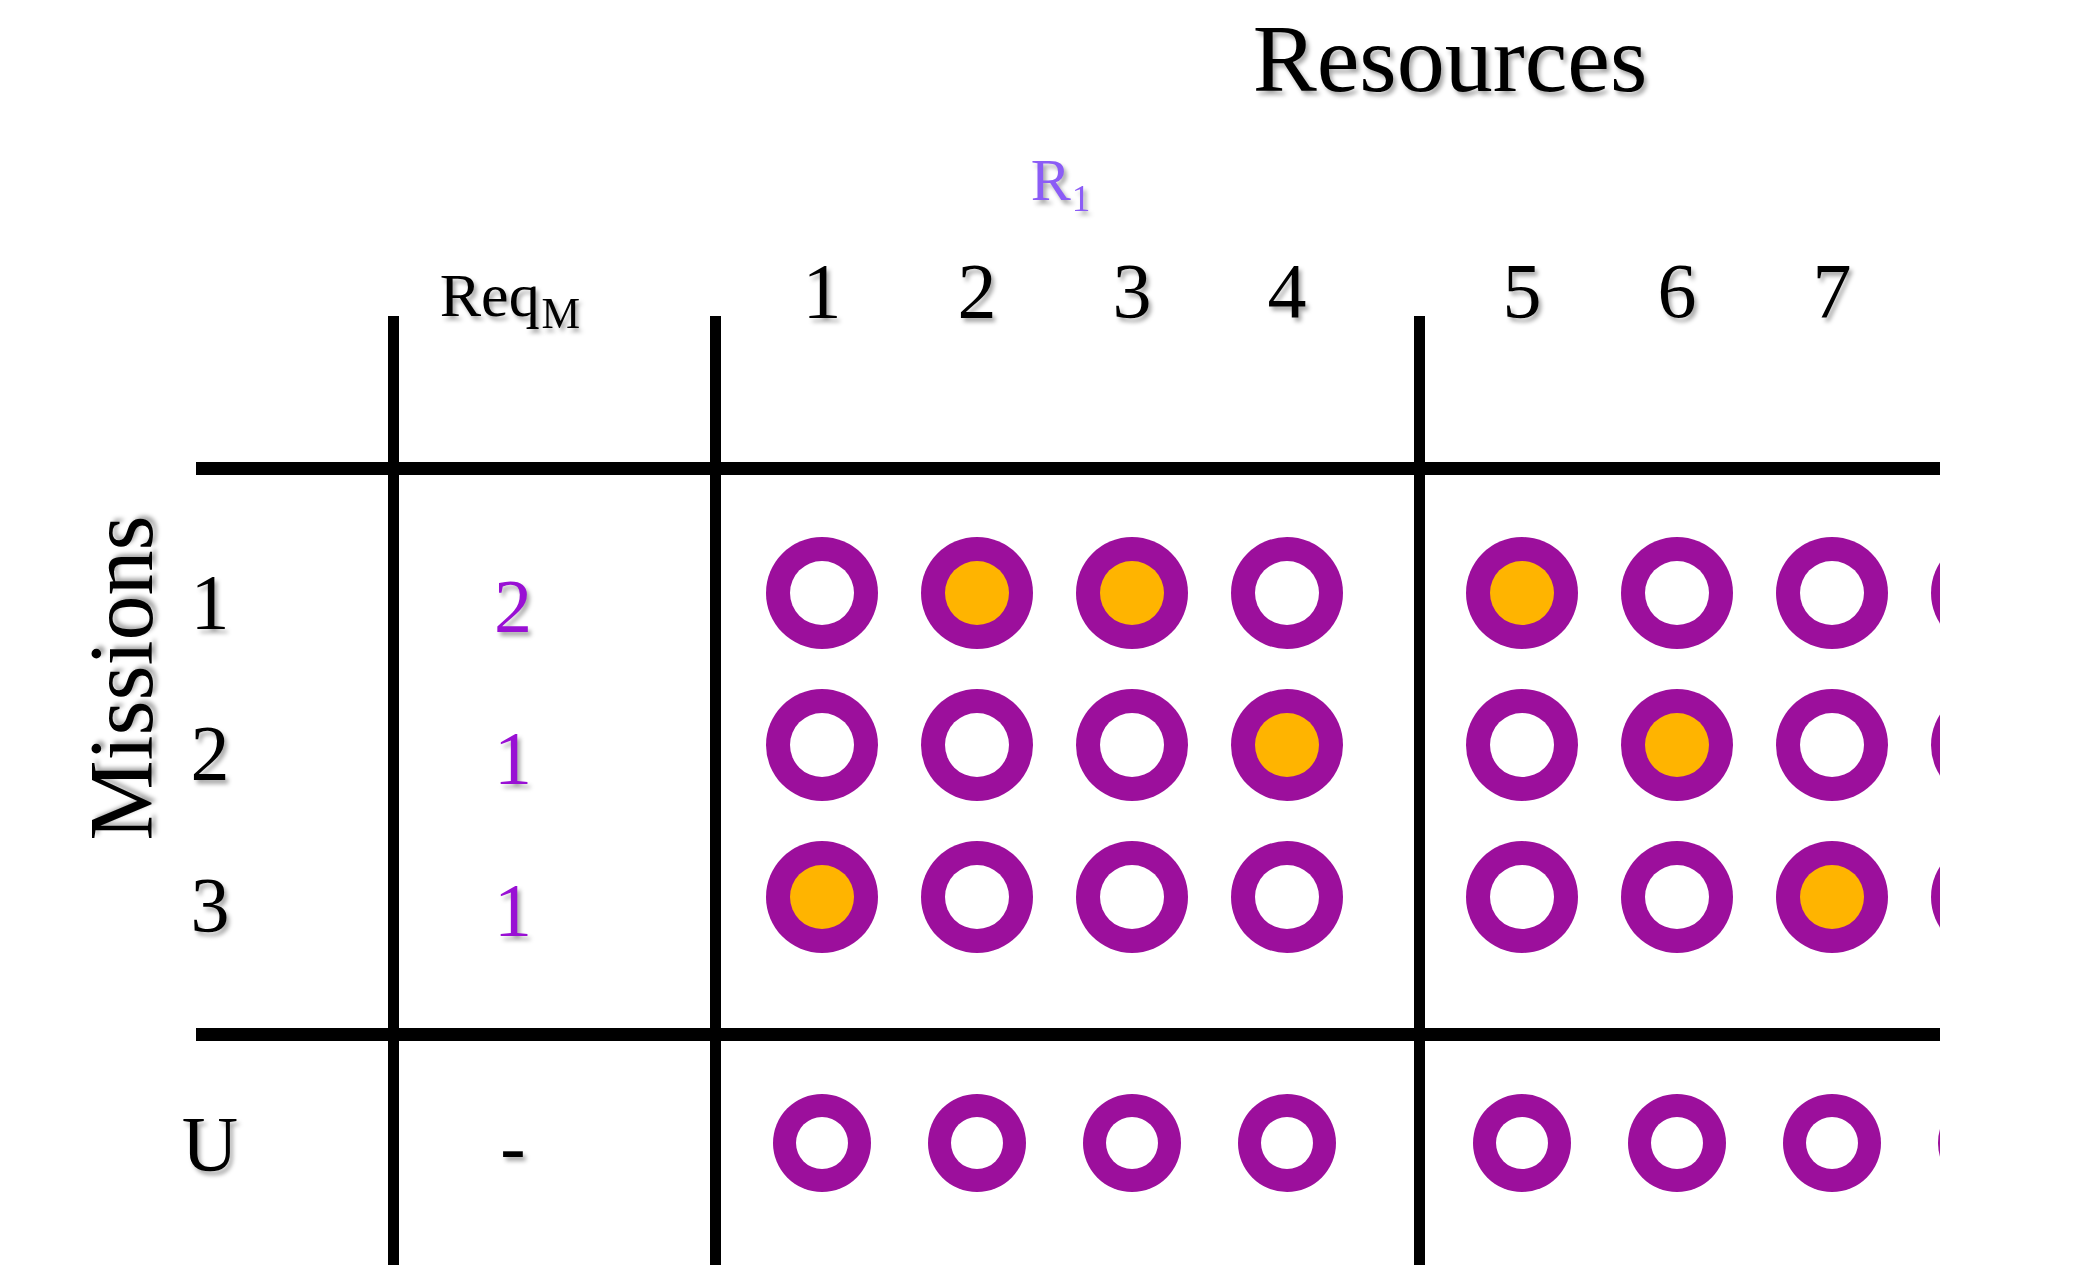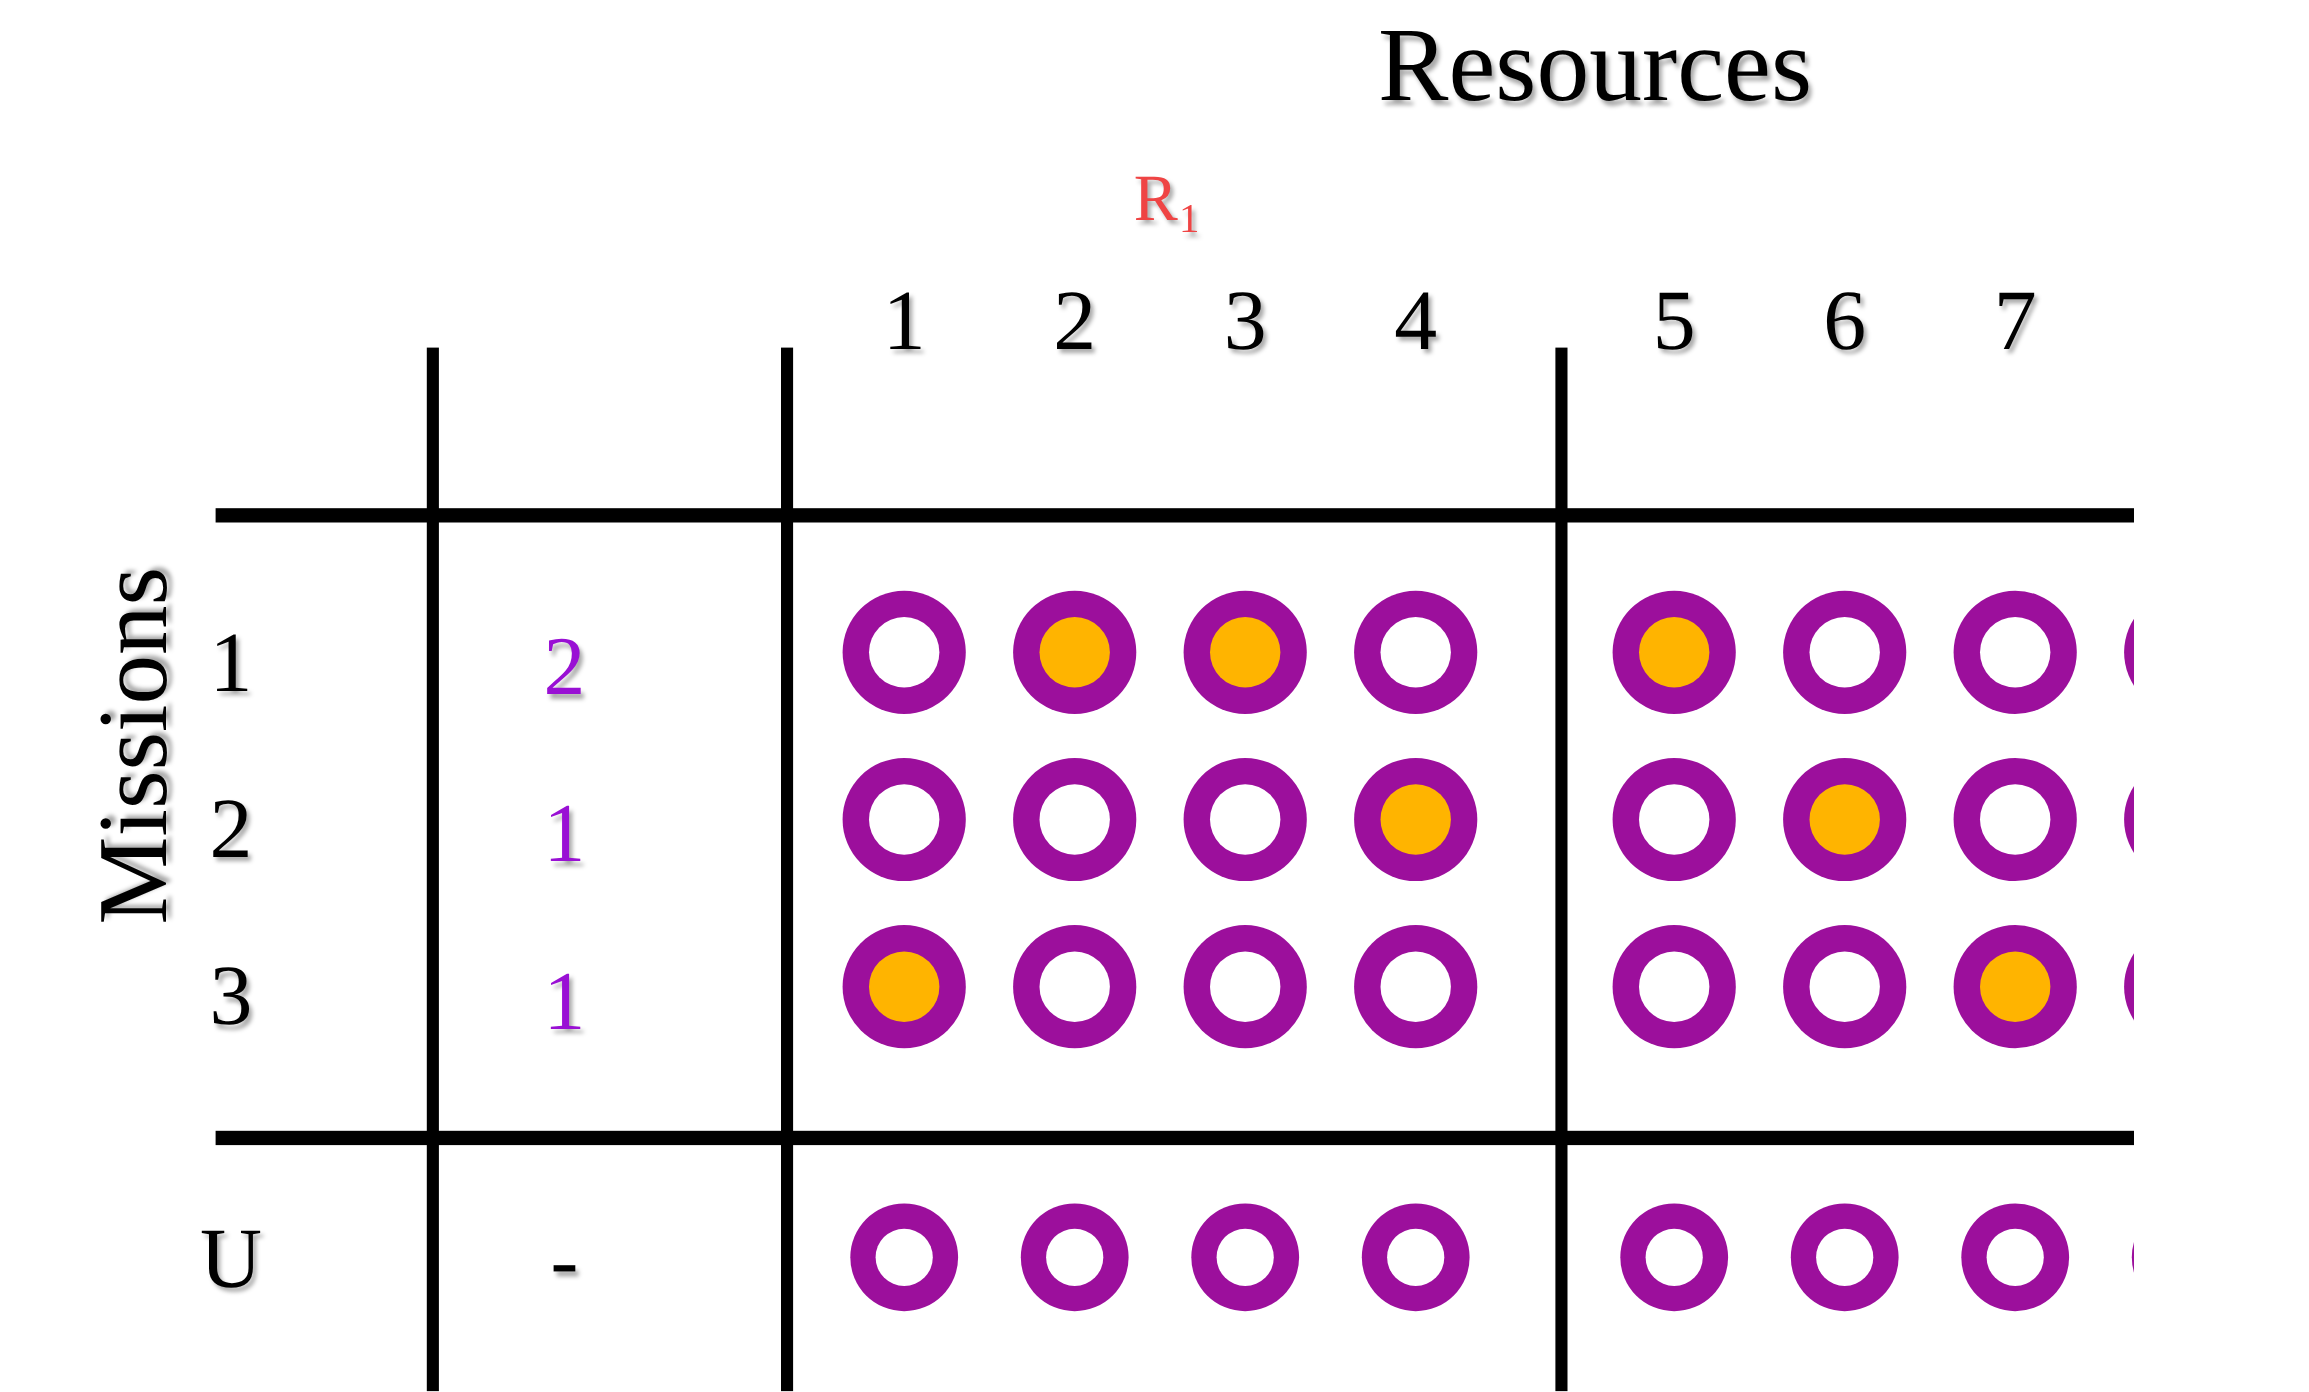--- a/index.html
+++ b/index.html
@@ -40,21 +40,21 @@
     color: #000;
     white-space: nowrap;
   }
 
   
   .group-label {
     position: absolute;
     font-size: 60px;
     line-height: 64px;
     font-weight: 400;
-    color: #ef4444;
+    color: #8b5cf6;
     white-space: nowrap;
     text-align: center;
   }
   .group-label sub {
     font-size: 0.62em;
     vertical-align: baseline;
     position: relative;
     top: 0.30em;
     left: 0.03em;
   }
@@ -168,20 +168,21 @@
 
 <div id="stage">
 
   <div id="title" class="shadowed">Resources</div>
 
   <div id="group-r1" class="group-label shadowed"><span>R</span><sub>1</sub></div>
 
 
   <div id="missions-label" class="shadowed">Missions</div>
 
+  <div id="req-header" class="shadowed"><span>Req</span><sub>M</sub></div>
 
   <div class="col-header shadowed" style="left:762px;">1</div>
   <div class="col-header shadowed" style="left:917px;">2</div>
   <div class="col-header shadowed" style="left:1072px;">3</div>
   <div class="col-header shadowed" style="left:1227px;">4</div>
   <div class="col-header shadowed" style="left:1462px;">5</div>
   <div class="col-header shadowed" style="left:1617px;">6</div>
   <div class="col-header shadowed" style="left:1772px;">7</div>
   <div class="col-header shadowed" style="left:1927px;">8</div>
 

